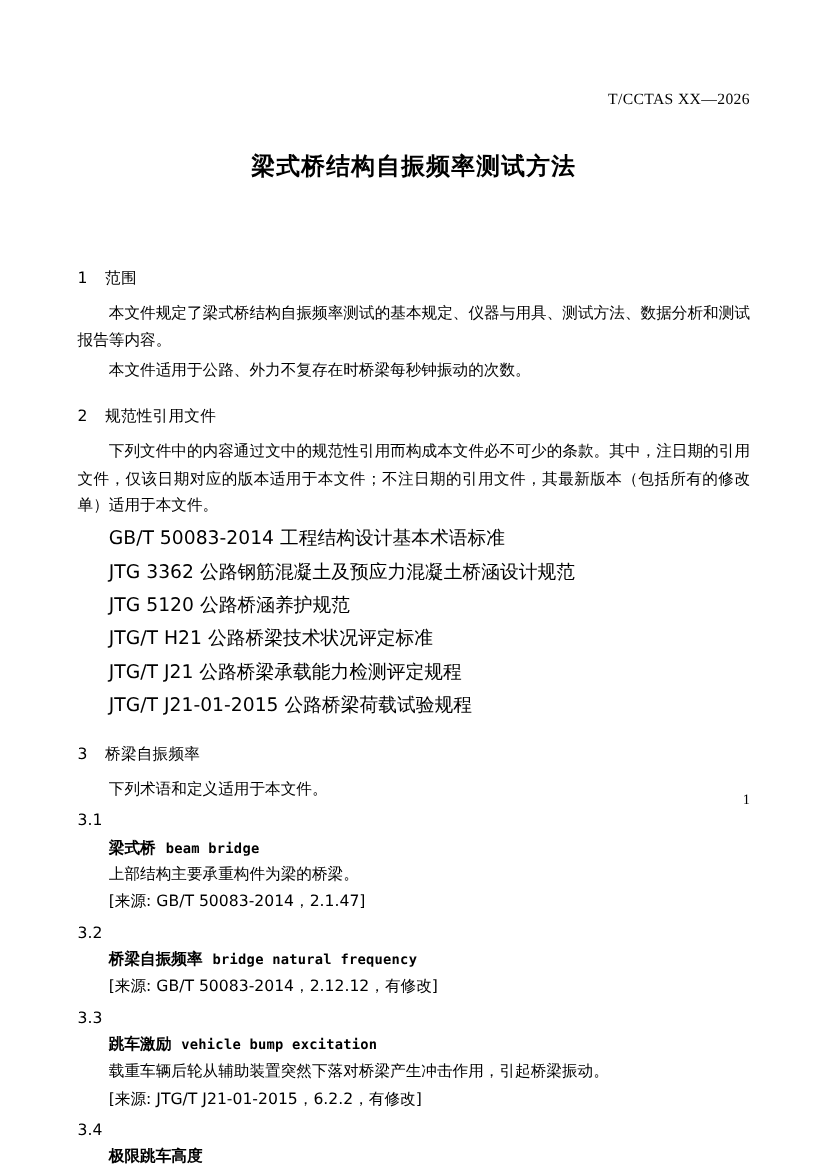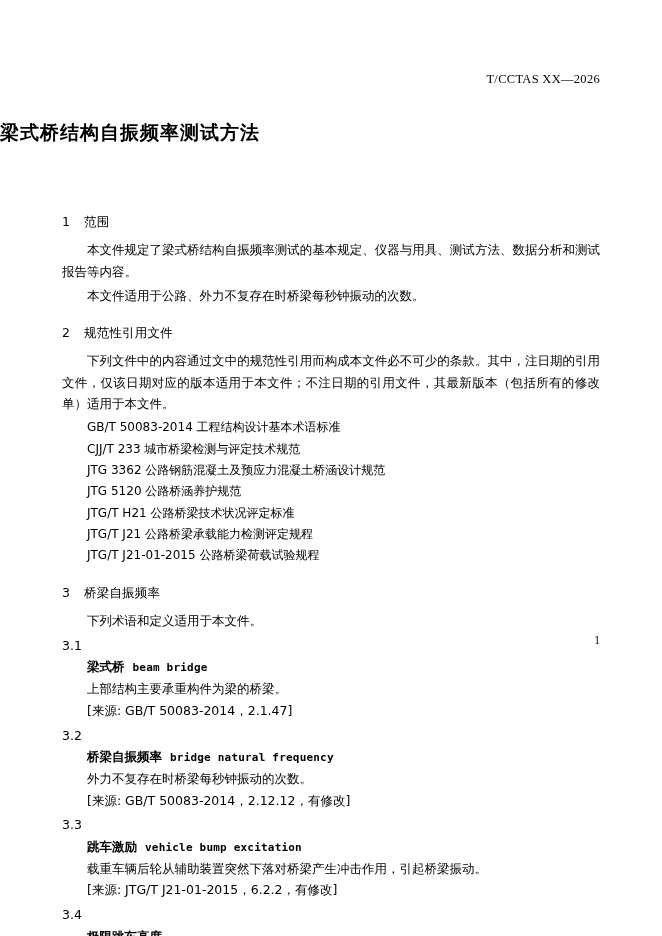--- a/index.html
+++ b/index.html
@@ -28,21 +28,21 @@
     right: 62px;
     font-size: 12.5px;
     letter-spacing: 0.3px;
     font-family: "Liberation Serif", serif;
   }
   .doc-title {
     position: absolute;
     top: 120px;
     left: 0;
     right: 0;
-    text-align: left;
+    text-align: center;
     font-size: 19px;
     font-weight: bold;
     letter-spacing: 1px;
     font-family: "DejaVu Sans", "Liberation Sans", sans-serif;
   }
   .content {
     position: absolute;
     top: 196px;
     left: 62px;
     right: 62px;
@@ -61,21 +61,21 @@
   }
   .para {
     font-size: 12.5px;
     line-height: 1.75;
     text-align: justify;
     text-indent: 25px;
     margin: 0 0 2px 0;
     font-family: "DejaVu Sans", "Liberation Sans", sans-serif;
   }
   .ref-item {
-    font-size: 12px;
+    font-size: 15px;
     line-height: 1.78;
     margin: 0;
     padding-left: 25px;
     font-family: "DejaVu Sans", "Liberation Sans", sans-serif;
   }
   .term-num {
     font-size: 12.5px;
     line-height: 1.7;
     margin-top: 3px;
     font-family: "DejaVu Sans", "Liberation Sans", sans-serif;
@@ -131,21 +131,20 @@
       <span class="num">1</span><span>范围</span>
     </div>
     <p class="para">本文件规定了梁式桥结构自振频率测试的基本规定、仪器与用具、测试方法、数据分析和测试报告等内容。</p>
     <p class="para">本文件适用于公路、外力不复存在时桥梁每秒钟振动的次数。</p>
 
     <div class="clause-head">
       <span class="num">2</span><span>规范性引用文件</span>
     </div>
     <p class="para">下列文件中的内容通过文中的规范性引用而构成本文件必不可少的条款。其中，注日期的引用文件，仅该日期对应的版本适用于本文件；不注日期的引用文件，其最新版本（包括所有的修改单）适用于本文件。</p>
     <p class="ref-item">GB/T 50083-2014  工程结构设计基本术语标准</p>
-    <p class="ref-item">CJJ/T 233  城市桥梁检测与评定技术规范</p>
     <p class="ref-item">JTG 3362  公路钢筋混凝土及预应力混凝土桥涵设计规范</p>
     <p class="ref-item">JTG 5120  公路桥涵养护规范</p>
     <p class="ref-item">JTG/T H21  公路桥梁技术状况评定标准</p>
     <p class="ref-item">JTG/T J21  公路桥梁承载能力检测评定规程</p>
     <p class="ref-item">JTG/T J21-01-2015  公路桥梁荷载试验规程</p>
 
     <div class="clause-head">
       <span class="num">3</span><span>桥梁自振频率</span>
     </div>
     <p class="para">下列术语和定义适用于本文件。</p>
@@ -154,21 +153,20 @@
     <div class="term-name">
       <span>梁式桥</span><span class="en">beam bridge</span>
     </div>
     <div class="term-def">上部结构主要承重构件为梁的桥梁。</div>
     <div class="term-src">[来源: GB/T 50083-2014，2.1.47]</div>
 
     <div class="term-num">3.2</div>
     <div class="term-name">
       <span>桥梁自振频率</span><span class="en">bridge natural frequency</span>
     </div>
-    <div class="term-def">外力不复存在时桥梁每秒钟振动的次数。</div>
     <div class="term-src">[来源: GB/T 50083-2014，2.12.12，有修改]</div>
 
     <div class="term-num">3.3</div>
     <div class="term-name">
       <span>跳车激励</span><span class="en">vehicle bump excitation</span>
     </div>
     <div class="term-def">载重车辆后轮从辅助装置突然下落对桥梁产生冲击作用，引起桥梁振动。</div>
     <div class="term-src">[来源: JTG/T J21-01-2015，6.2.2，有修改]</div>
 
     <div class="term-num">3.4</div>

